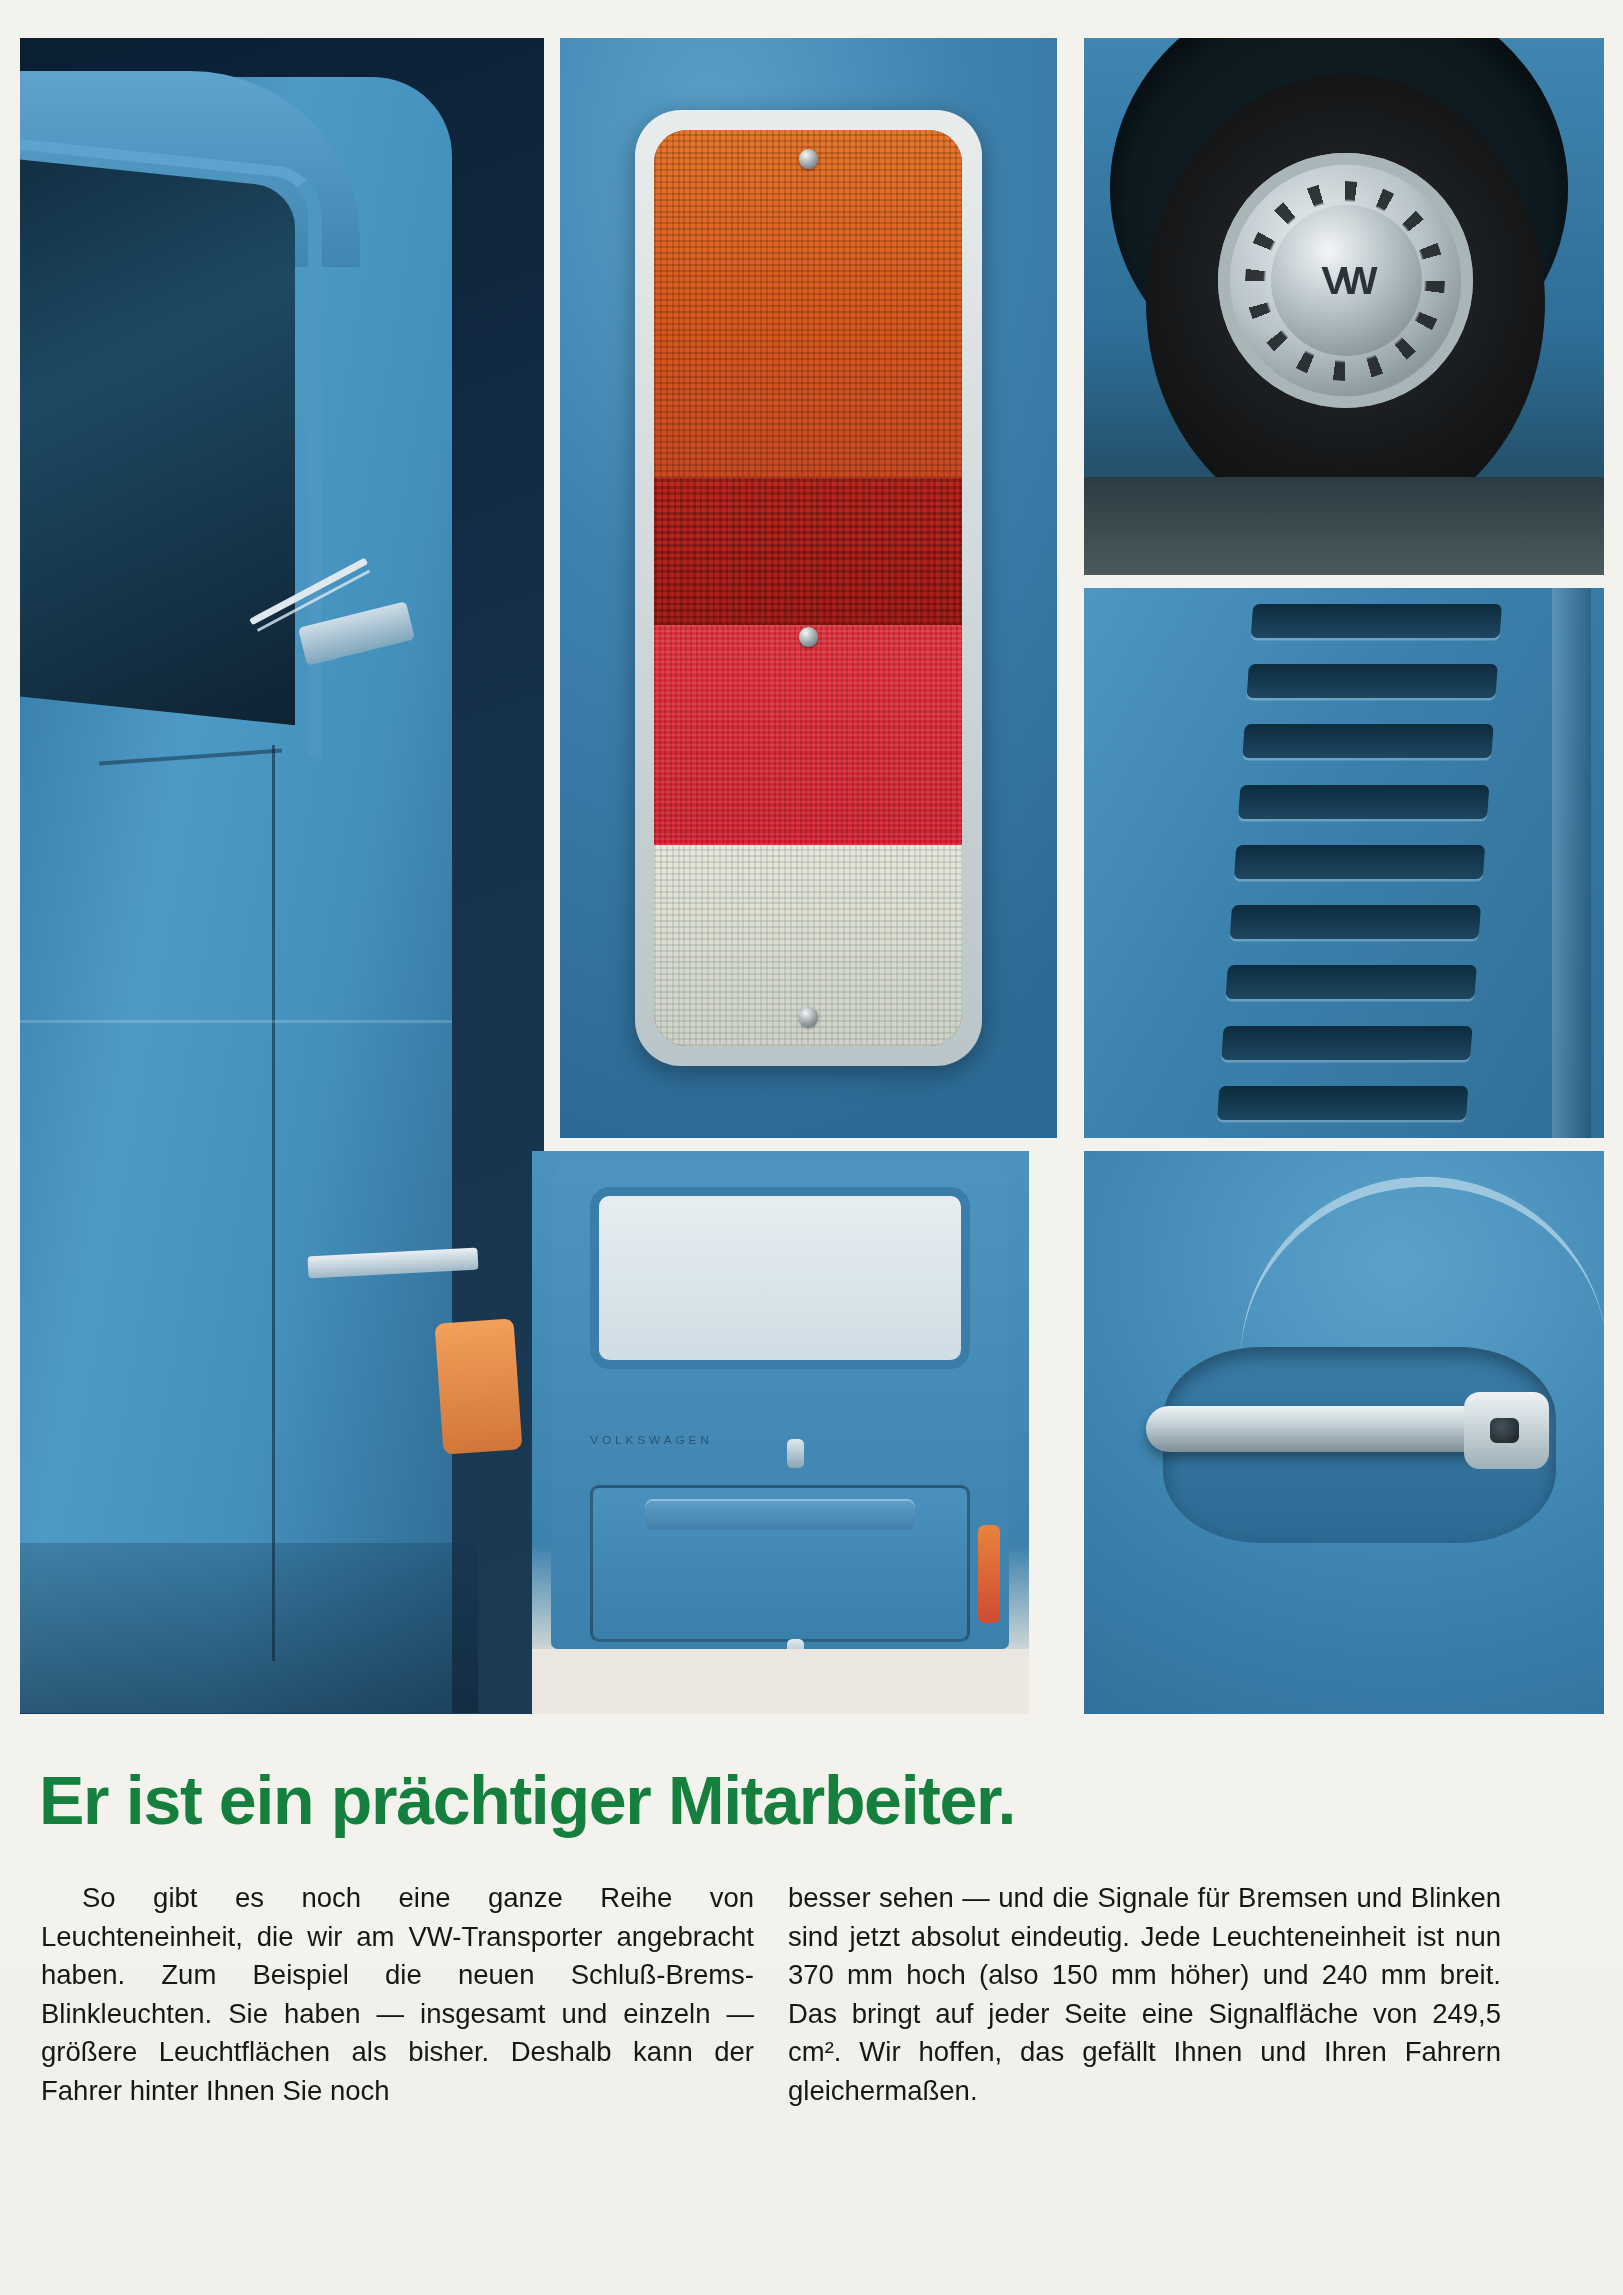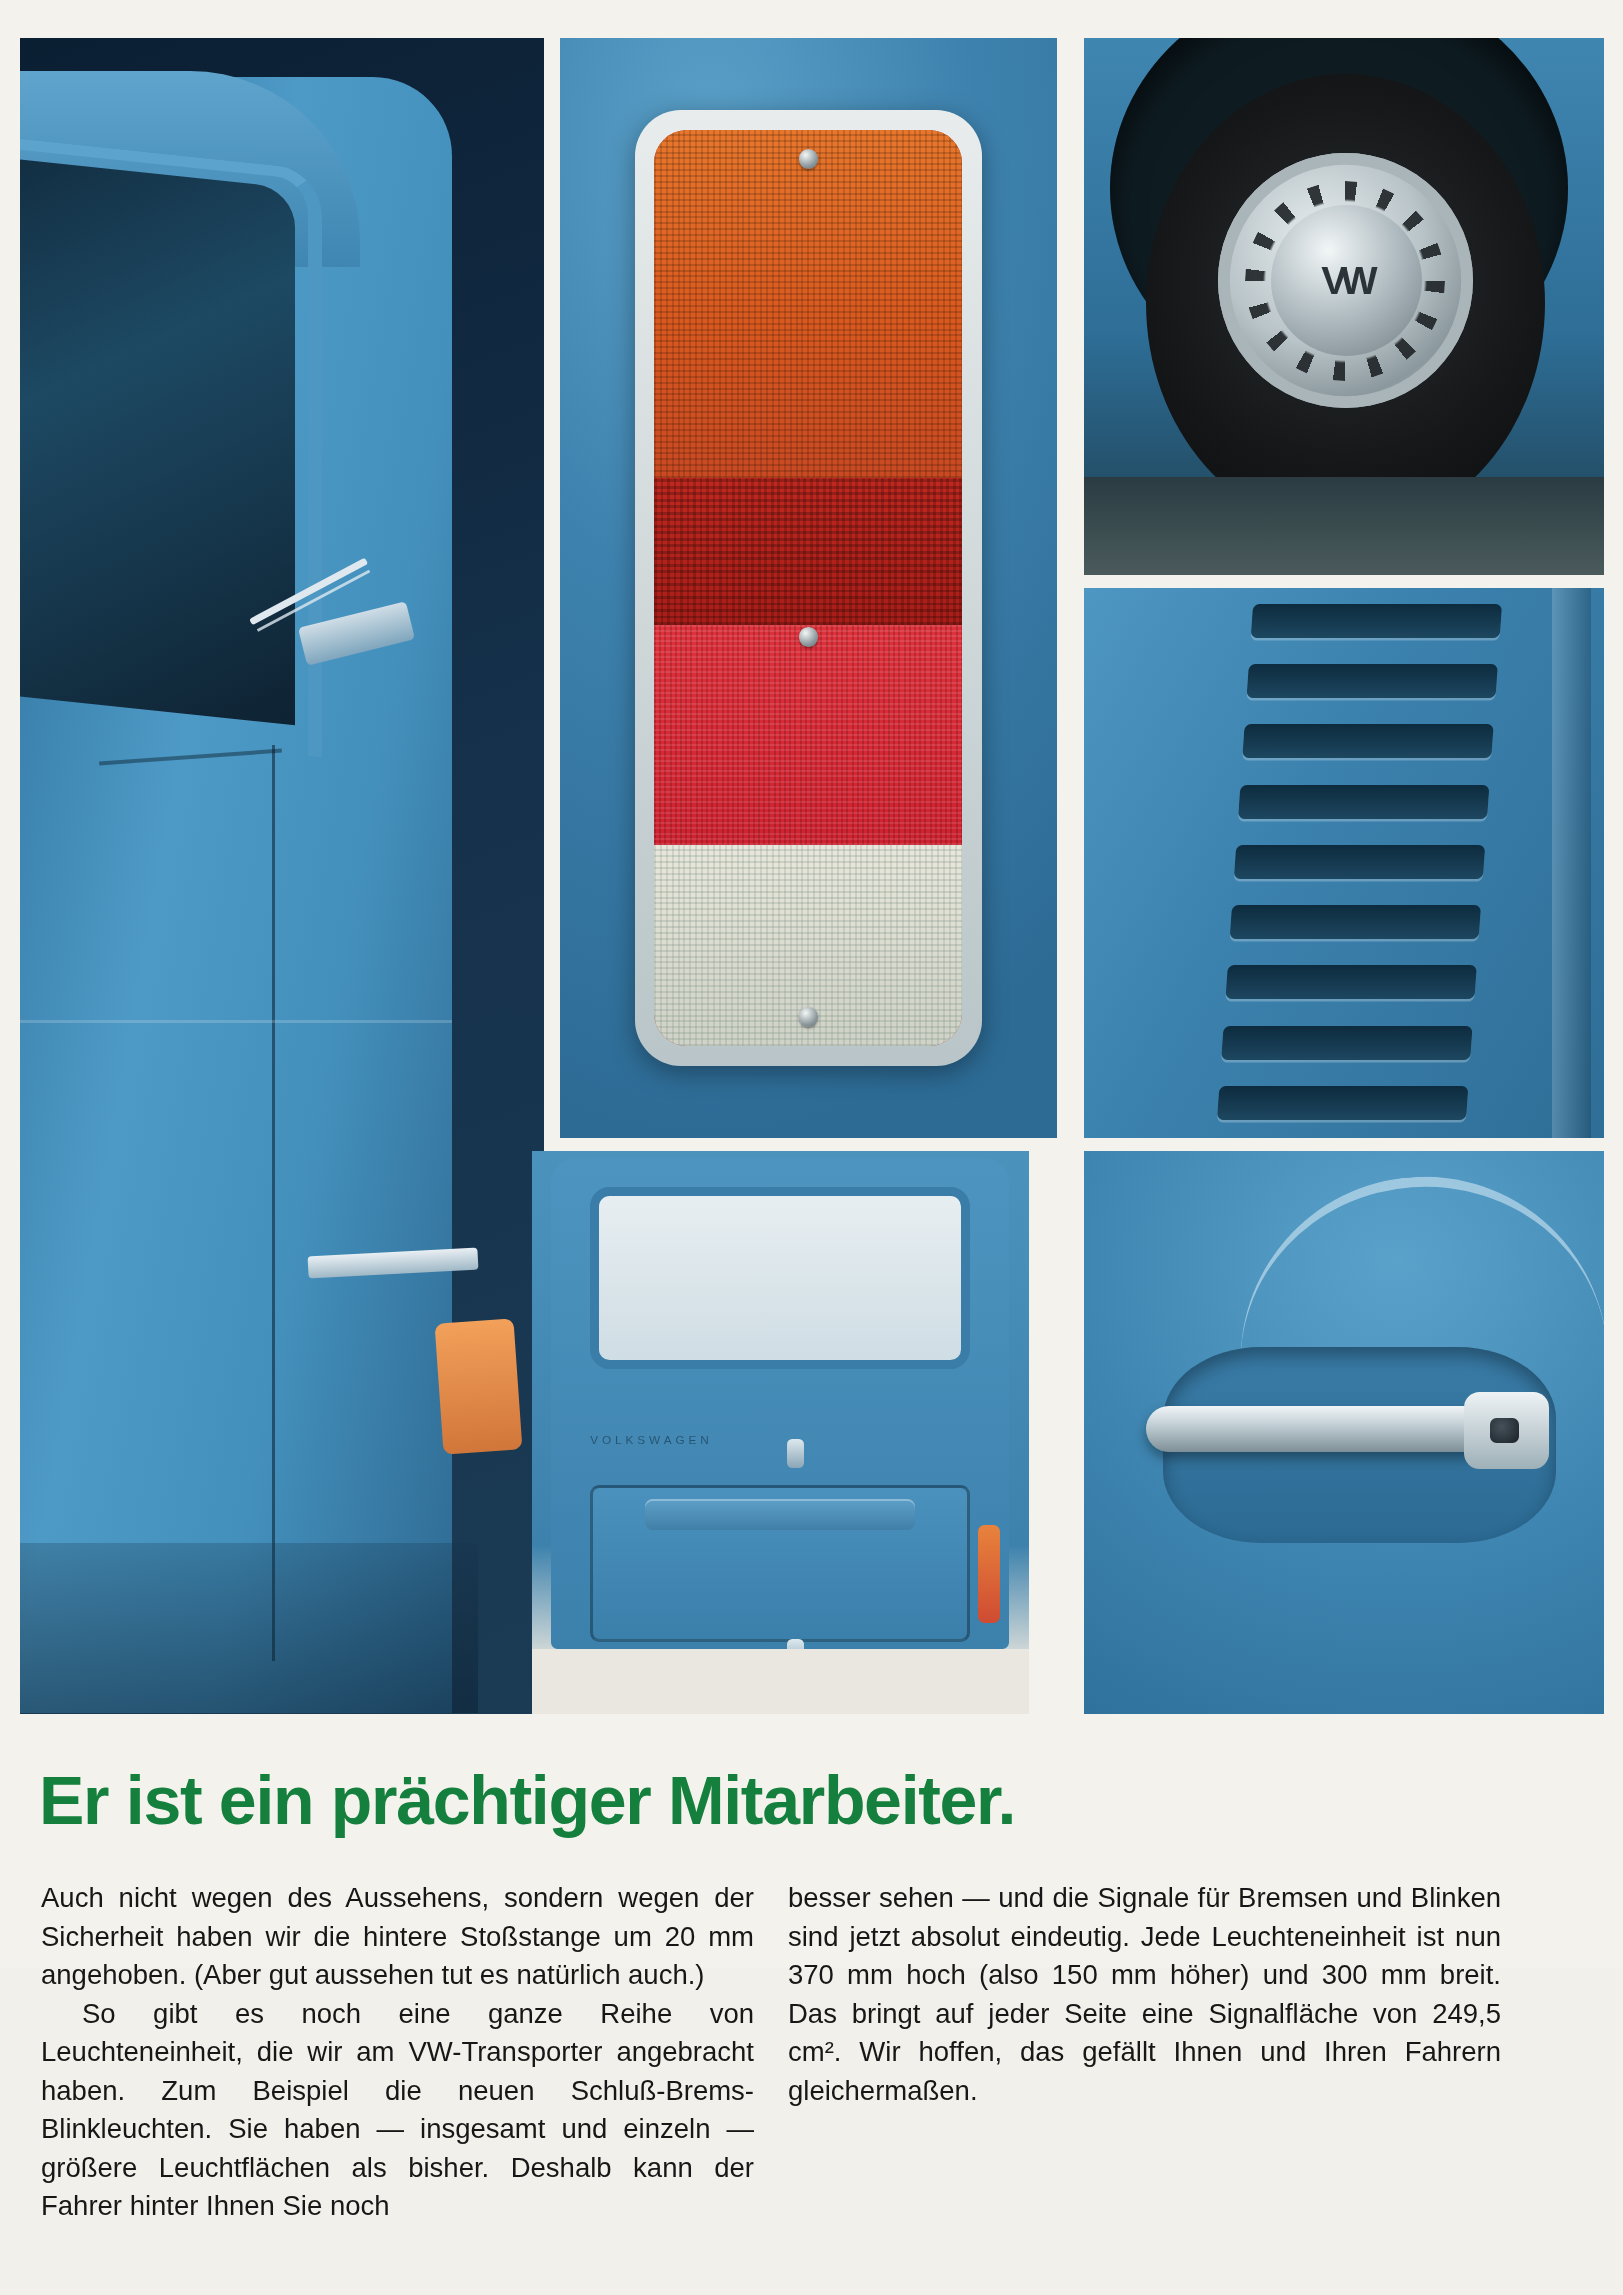--- a/index.html
+++ b/index.html
@@ -419,22 +419,21 @@
         <div class="handle-button"></div>
       </div>
     </div>
 
   </div>
 
   <div class="headline">Er ist ein prächtiger Mitarbeiter.</div>
 
   <div class="columns">
     <div class="col">
-      <p>Auch nicht wegen des Aussehens, sondern wegen der Sicherheit haben wir die hintere Stoßstange um 20 mm angehoben. (Aber gut aussehen tut es natürlich auch.)</p>
       <p class="indent">So gibt es noch eine ganze Reihe von Leuchteneinheit, die wir am VW-Transporter angebracht haben. Zum Beispiel die neuen Schluß-Brems-Blinkleuchten. Sie haben — insgesamt und einzeln — größere Leuchtflächen als bisher. Deshalb kann der Fahrer hinter Ihnen Sie noch</p>
     </div>
     <div class="col">
-      <p>besser sehen — und die Signale für Bremsen und Blinken sind jetzt absolut eindeutig. Jede Leuchteneinheit ist nun 370 mm hoch (also 150 mm höher) und 300 mm breit. Das bringt auf jeder Seite eine Signalfläche von 249,5 cm². Wir hoffen, das gefällt Ihnen und Ihren Fahrern gleichermaßen.</p>
+      <p>besser sehen — und die Signale für Bremsen und Blinken sind jetzt absolut eindeutig. Jede Leuchteneinheit ist nun 370 mm hoch (also 150 mm höher) und 240 mm breit. Das bringt auf jeder Seite eine Signalfläche von 249,5 cm². Wir hoffen, das gefällt Ihnen und Ihren Fahrern gleichermaßen.</p>
     </div>
   </div>
 
 </div>
 
 
 </body></html>

